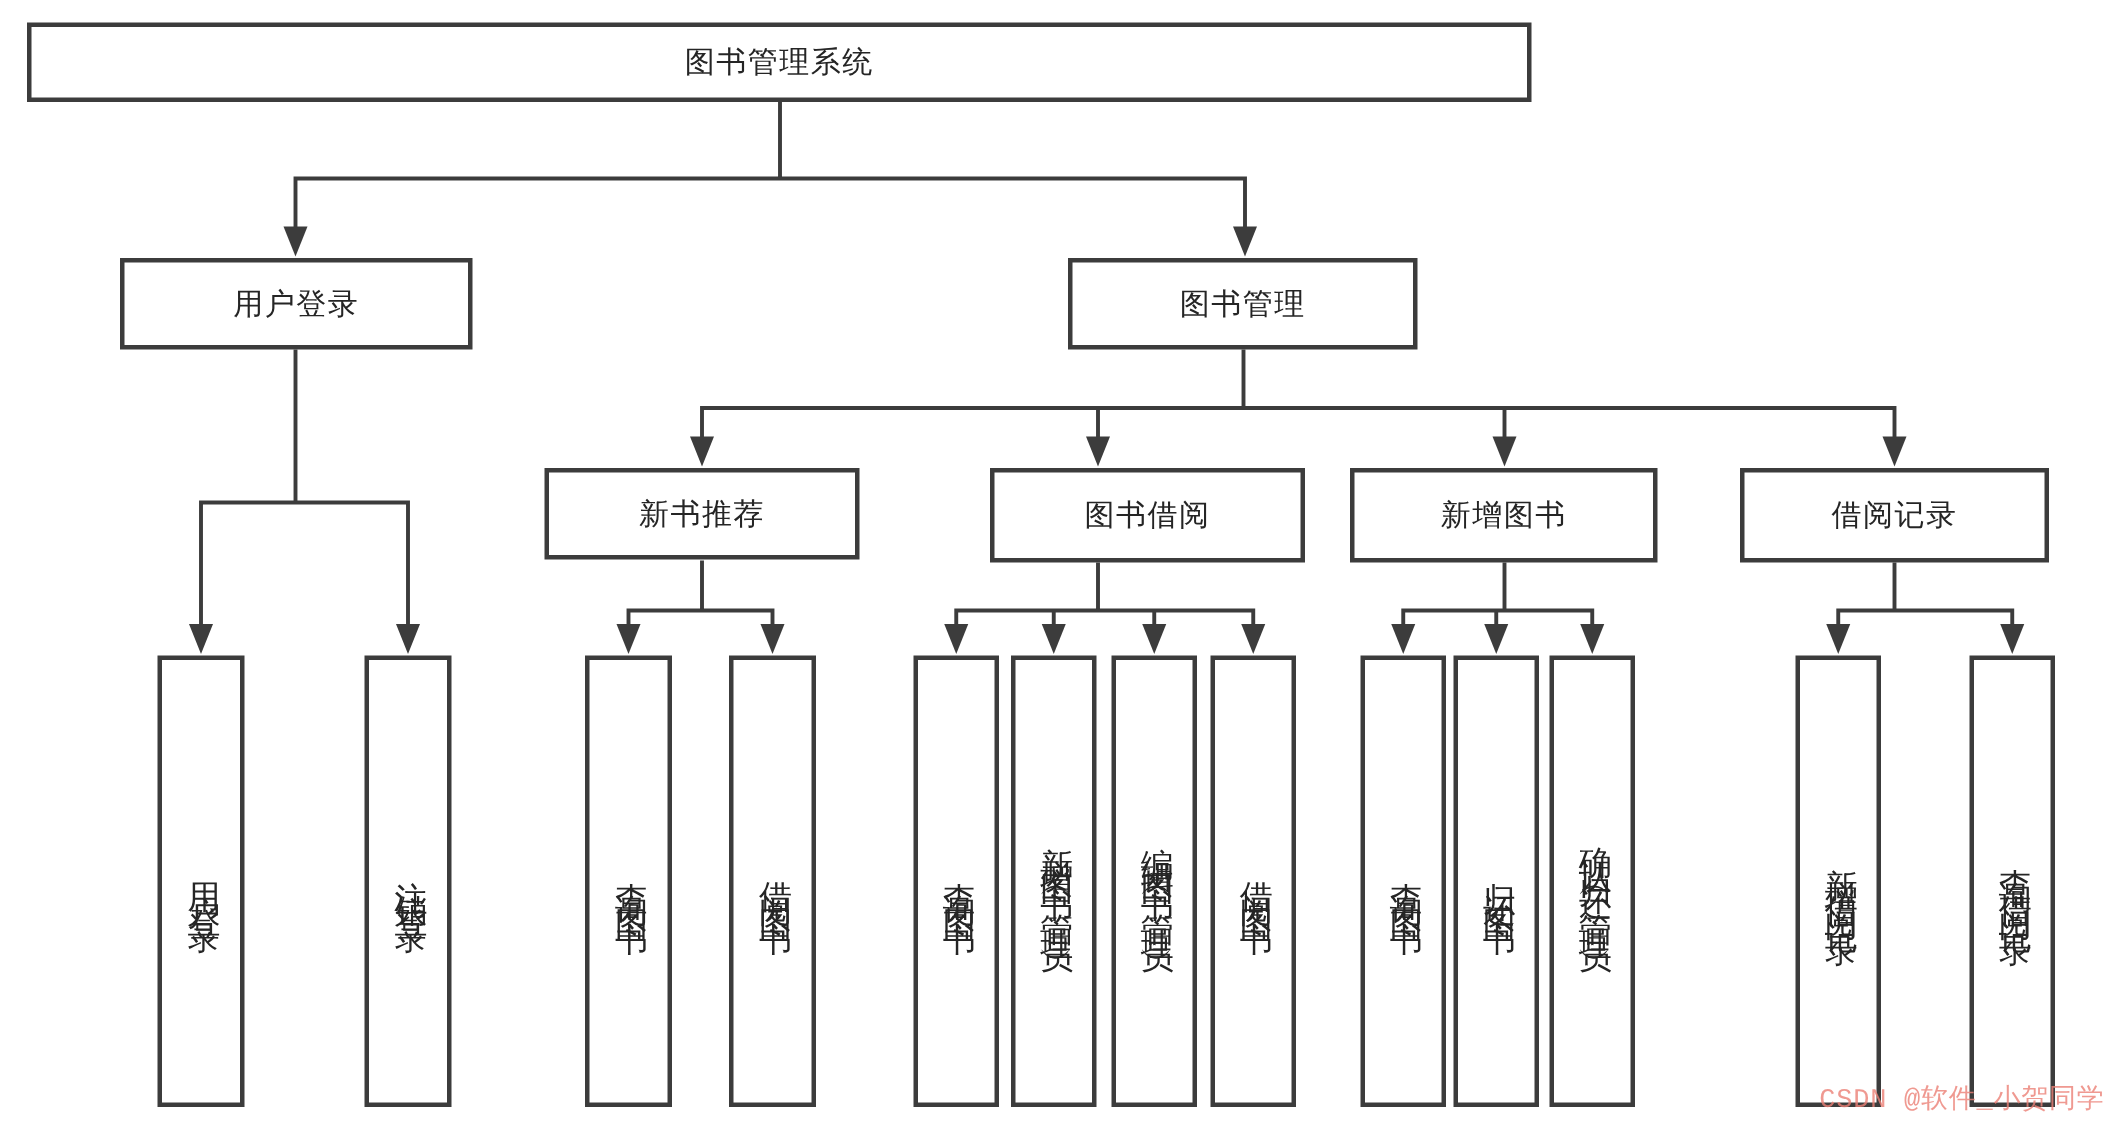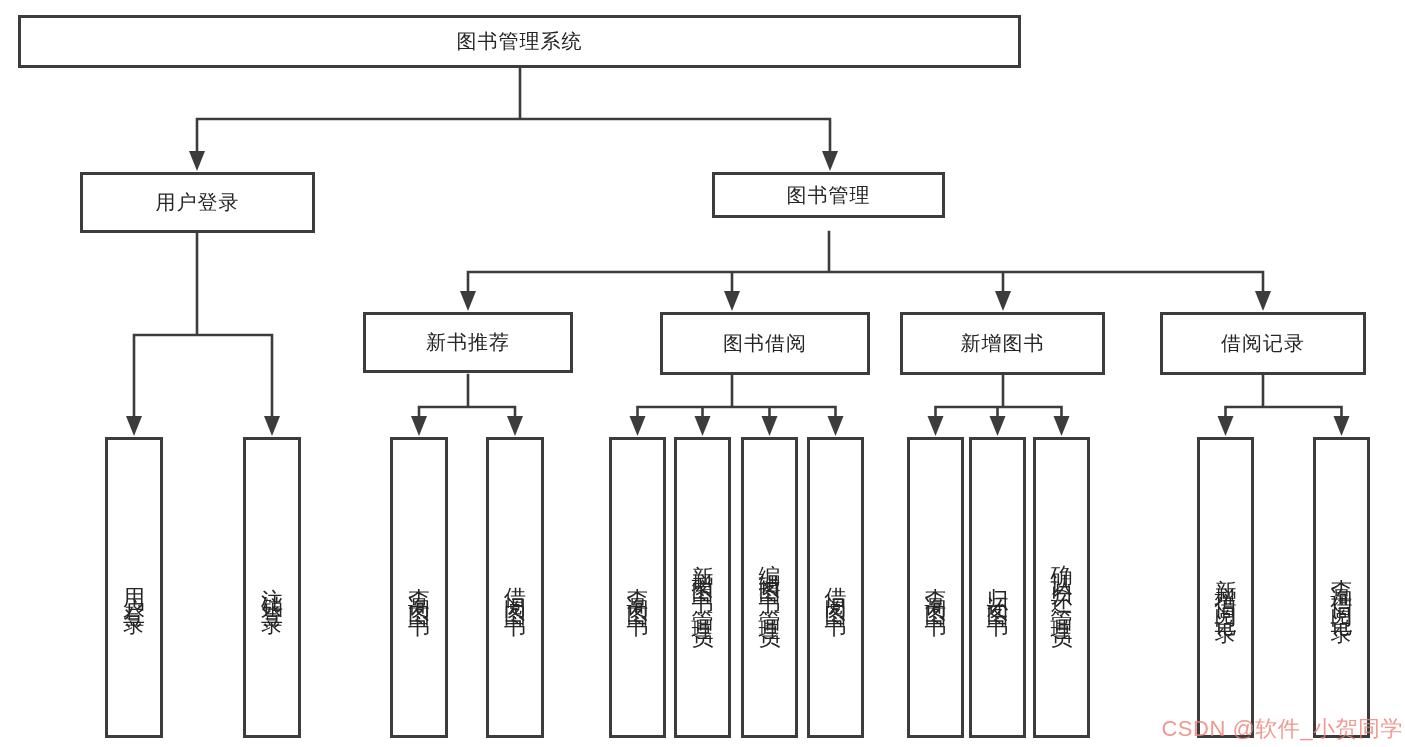--- a/index.html
+++ b/index.html
@@ -1,21 +1,21 @@
 <!DOCTYPE html>
 <html><head>
 <meta charset="utf-8">
 <style>
   html, body { margin: 0; padding: 0; background: #ffffff; }
   .stage {
     position: relative;
     width: 1405px;
     height: 747px;
     background: #ffffff;
-    font-family: Liberation Sans, sans-serif;
+    font-family: Liberation Mono, monospace;
     color: #252525;
     overflow: hidden;
   }
   .connectors {
     position: absolute;
     left: 0; top: 0;
     width: 1405px; height: 747px;
     z-index: 1;
   }
   .connectors path {
@@ -53,21 +53,21 @@
     text-orientation: mixed;
     font-size: 22px;
     letter-spacing: 9px;
     line-height: 1;
     white-space: nowrap;
   }
   .watermark {
     position: absolute;
     right: 2px;
     bottom: 3px;
-    font-size: 22px;
+    font-size: 18px;
     letter-spacing: 0.5px;
     opacity: 0.8;
     z-index: 5;
     white-space: nowrap;
   }
 </style>
 </head>
 <body>
 
 <div class="stage">
@@ -123,21 +123,21 @@
     <polygon points="927.5,416 943.5,416 935.5,436"></polygon>
     <polygon points="989.5,416 1005.5,416 997.5,436"></polygon>
     <polygon points="1053.5,416 1069.5,416 1061.5,436"></polygon>
     <polygon points="1217.5,416 1233.5,416 1225.5,436"></polygon>
     <polygon points="1333.5,416 1349.5,416 1341.5,436"></polygon>
   </svg>
 
   <div class="hnode" style="left:18px; top:15px; width:1003px; height:53px;">图书管理系统</div>
 
   <div class="hnode" style="left:80px; top:172px; width:235px; height:61px;">用户登录</div>
-  <div class="hnode" style="left:712px; top:172px; width:233px; height:46px;">图书管理</div>
+  <div class="hnode" style="left:712px; top:172px; width:233px; height:61px;">图书管理</div>
 
   <div class="hnode" style="left:363px; top:312px; width:210px; height:61px;">新书推荐</div>
   <div class="hnode" style="left:660px; top:312px; width:210px; height:63px;">图书借阅</div>
   <div class="hnode" style="left:900px; top:312px; width:205px; height:63px;">新增图书</div>
   <div class="hnode" style="left:1160px; top:312px; width:206px; height:63px;">借阅记录</div>
 
   <div class="leaf" style="left:105px; top:437px; width:58px; height:301px;">
     <span class="vtext">用户登录</span>
   </div>
   <div class="leaf" style="left:243px; top:437px; width:58px; height:301px;">

